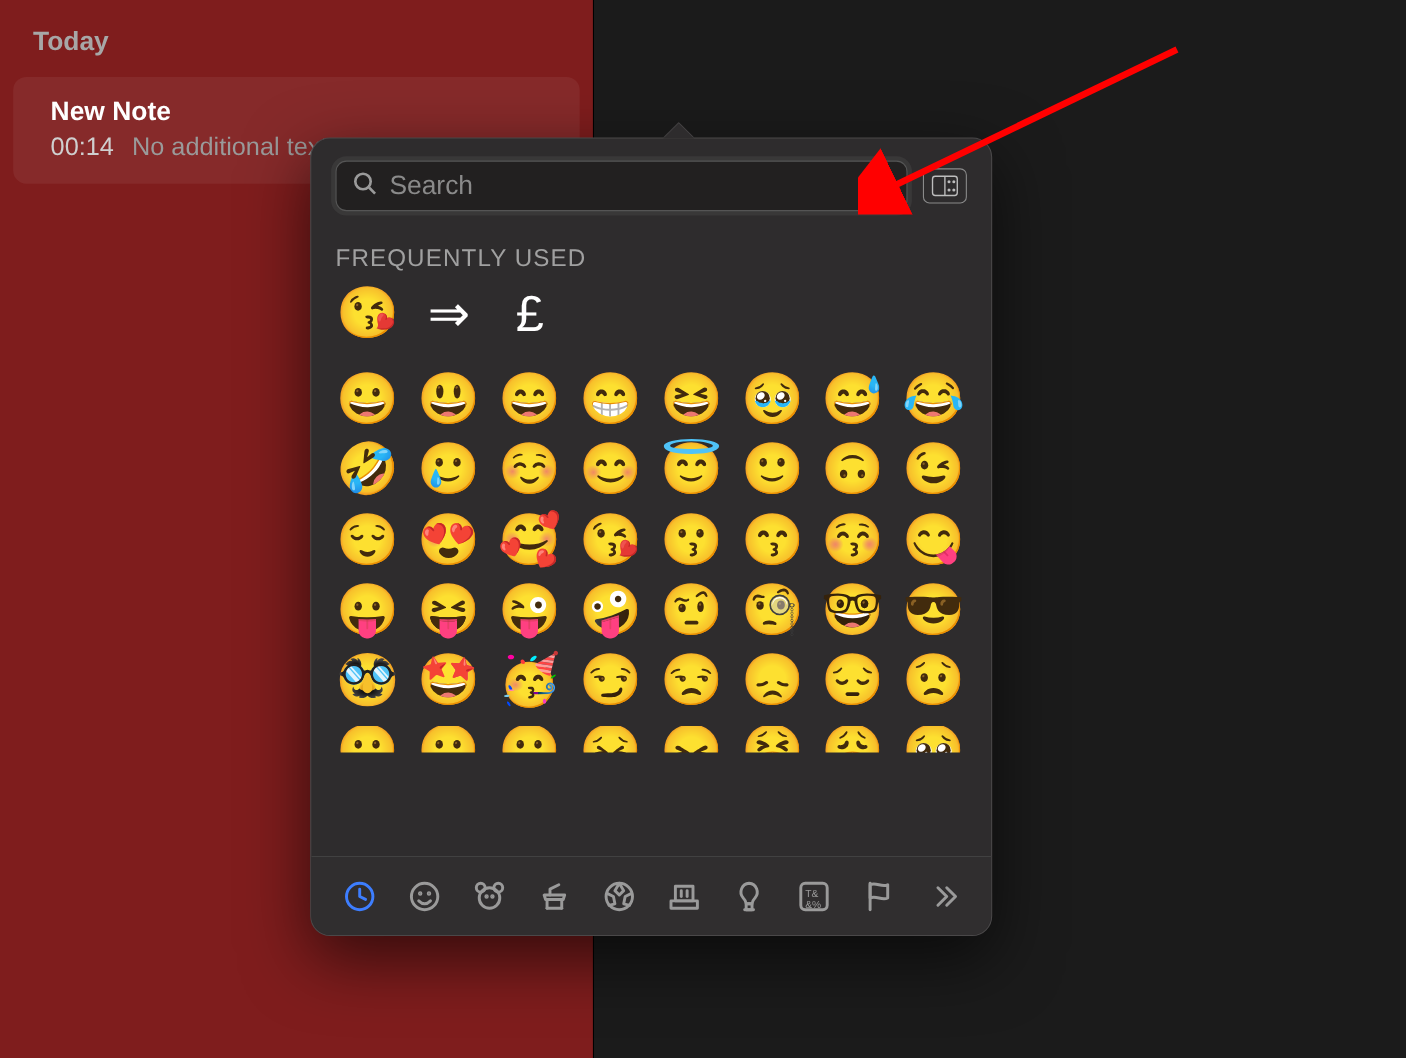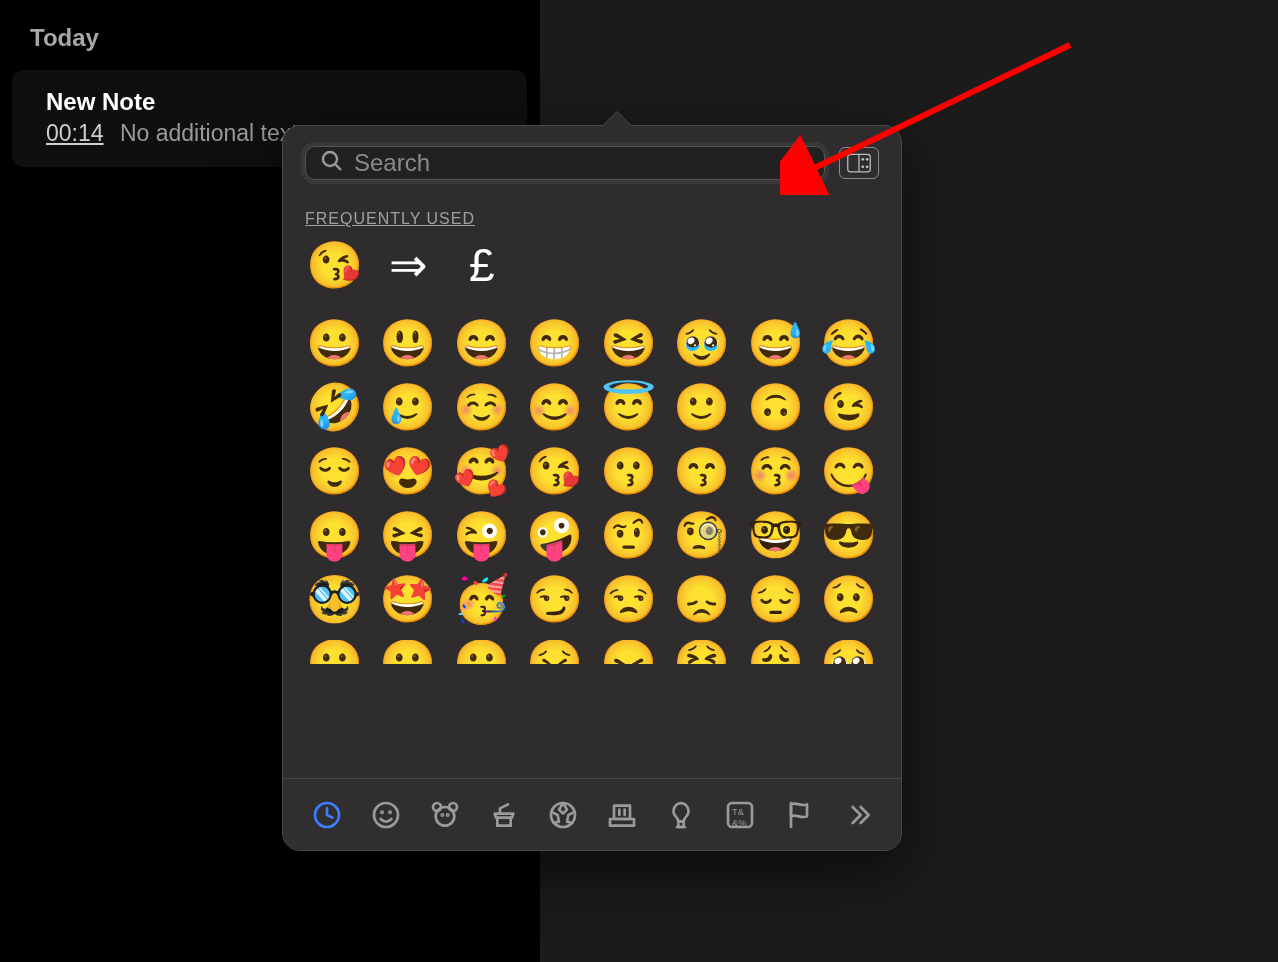--- a/index.html
+++ b/index.html
@@ -14,21 +14,21 @@
   .app {
     display: flex;
     width: 100%;
     height: 100%;
     position: relative;
   }
   
   .sidebar {
     width: 540px;
     height: 100%;
-    background: #000000;
+    background: #7f1d1d;
     border-right: 1px solid #000;
     padding-top: 10px;
   }
   .section-header {
     font-size: 24px;
     font-weight: 700;
     color: #a7a7a7;
     padding: 14px 30px 18px 30px;
   }
   .note-card {
@@ -43,21 +43,20 @@
     font-size: 24px;
     margin-bottom: 4px;
   }
   .note-subline {
     font-size: 23px;
     color: #9a9a9a;
   }
   .note-time {
     color: #cfcfcf;
     margin-right: 10px;
-    text-decoration: underline;
   }
   
   .main {
     flex: 1;
     background: #1b1b1b;
   }
   
   .popover {
     position: absolute;
     left: 282px;
@@ -87,21 +86,21 @@
   .search-row {
     display: flex;
     align-items: center;
     gap: 14px;
     padding: 20px 22px 0 22px;
   }
   .search-field {
     flex: 1;
     display: flex;
     align-items: center;
-    height: 34px;
+    height: 46px;
     padding: 0 14px;
     border-radius: 10px;
     background: #222020;
     border: 1px solid #555;
     box-shadow: 0 0 0 4px rgba(90,90,90,0.25);
   }
   .search-field input {
     flex: 1;
     background: transparent;
     border: none;
@@ -120,25 +119,24 @@
     cursor: pointer;
   }
   .expand-btn svg { stroke: #bdbdbd; fill: none; stroke-width: 2; }
   
   .picker-body {
     flex: 1;
     padding: 24px 22px 0 22px;
     overflow: hidden;
   }
   .group-label {
-    font-size: 16px;
+    font-size: 22px;
     letter-spacing: 1px;
     color: #a0a0a0;
     margin: 6px 0 14px 0;
-    text-decoration: underline;
   }
   .emoji-row, .emoji-grid {
     display: grid;
     grid-template-columns: repeat(8, 1fr);
     gap: 14px 14px;
   }
   .emoji-row { margin-bottom: 32px; }
   .emoji-grid { row-gap: 18px; }
   .emoji-cell {
     font-size: 46px;

